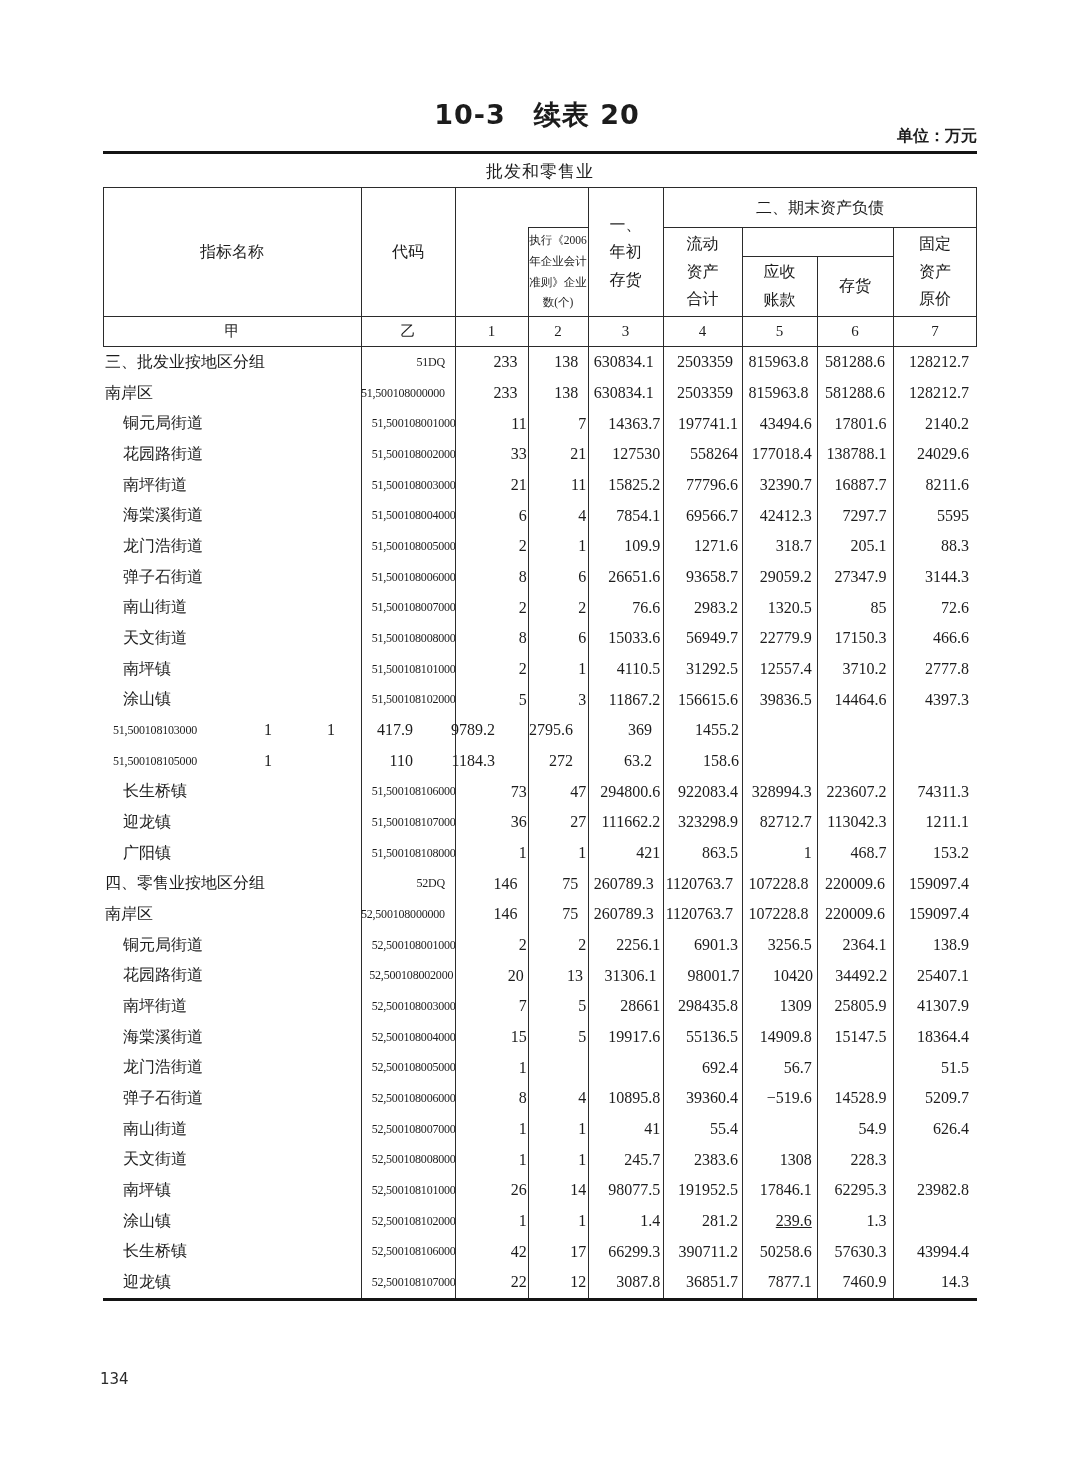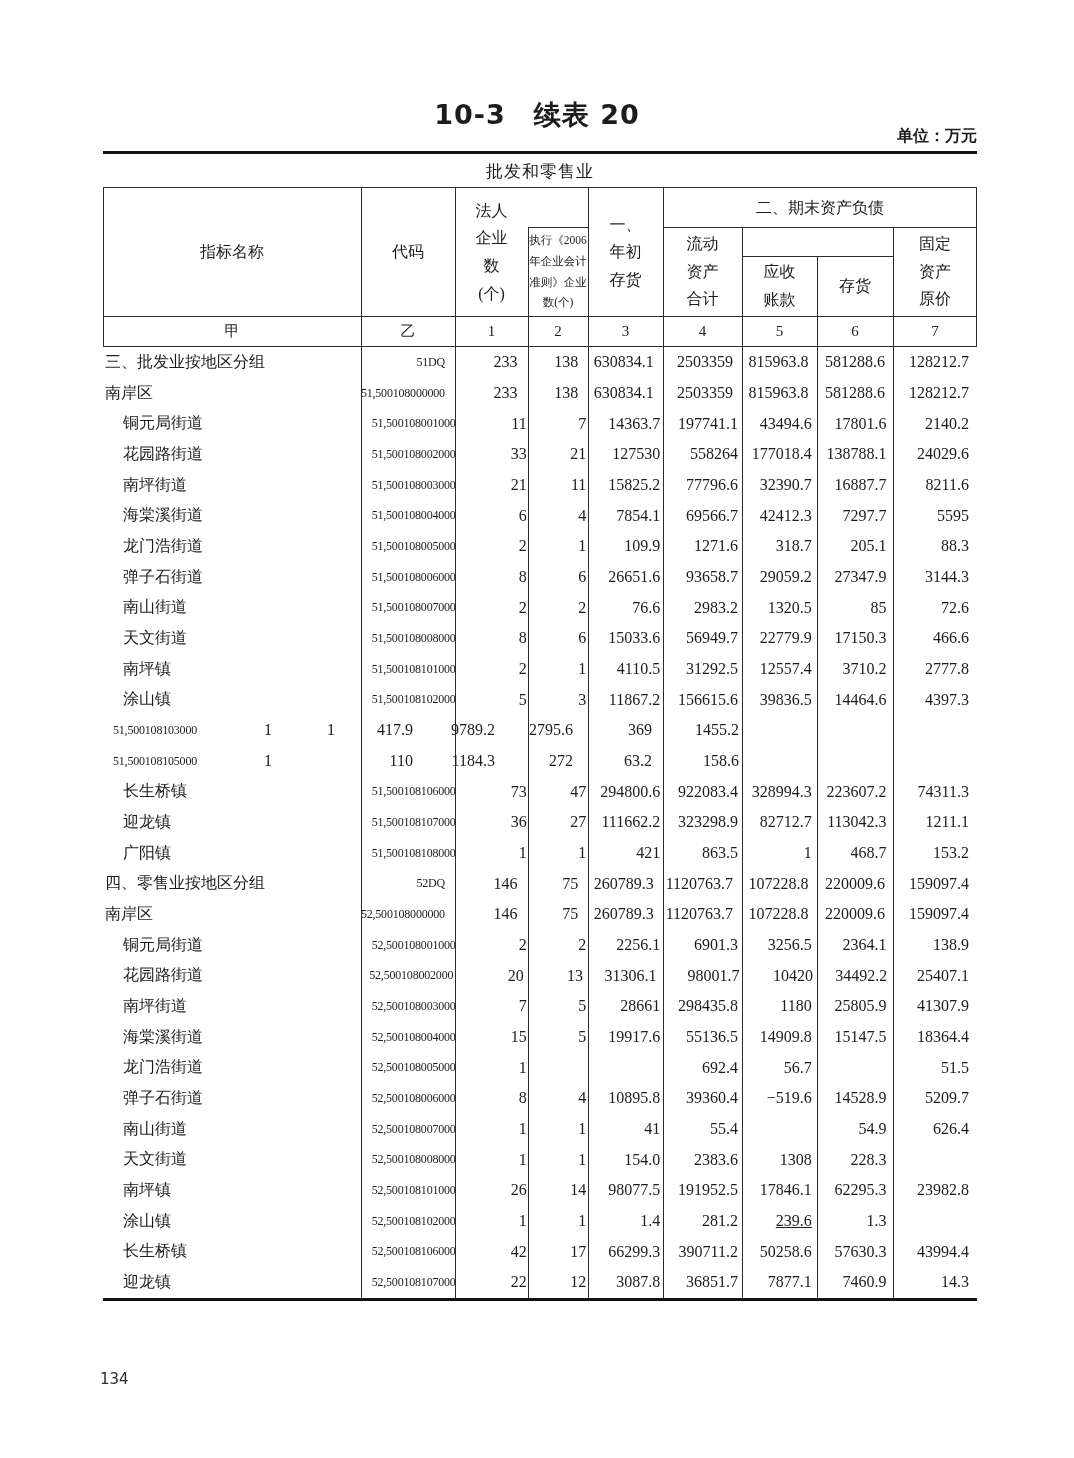--- a/index.html
+++ b/index.html
@@ -87,24 +87,20 @@
   <div class="vline" style="left:455px;top:187px;height:1112px;"></div>
   <div class="vline" style="left:528px;top:227px;height:1072px;"></div>
   <div class="vline" style="left:588px;top:187px;height:1112px;"></div>
   <div class="vline" style="left:663px;top:187px;height:1112px;"></div>
   <div class="vline" style="left:742px;top:227px;height:1072px;"></div>
   <div class="vline" style="left:817px;top:256px;height:1043px;"></div>
   <div class="vline" style="left:893px;top:227px;height:1072px;"></div>
 
   <div class="hcell oneline" style="left:103px;top:188px;width:258px;height:128px;">指标名称</div>
   <div class="hcell oneline" style="left:361px;top:188px;width:94px;height:128px;">代码</div>
-  <div class="hcell" style="left:455px;top:188px;width:73px;height:128px;">法人
-企业
-数
-(个)</div>
   <div class="hcell small" style="left:528px;top:227px;width:60px;height:89px;">执行《2006
 年企业会计
 准则》企业
 数(个)</div>
   <div class="hcell" style="left:588px;top:188px;width:75px;height:128px;">一、
 年初
 存货</div>
   <div class="hcell oneline" style="left:663px;top:188px;width:314px;height:39px;">二、期末资产负债</div>
   <div class="hcell" style="left:663px;top:227px;width:79px;height:89px;">流动
 资产
@@ -356,21 +352,21 @@
         <div class="cell num" style="width: 76px;">34492.2</div>
         <div class="cell num last" style="width: 84px;">25407.1</div>
       </div>
       <div class="data-row">
         <div class="cell name indent1" style="width: 258px;">南坪街道</div>
         <div class="cell code" style="width: 94px;">52,500108003000</div>
         <div class="cell num" style="width: 73px;">7</div>
         <div class="cell num" style="width: 60px;">5</div>
         <div class="cell num" style="width: 75px;">28661</div>
         <div class="cell num" style="width: 79px;">298435.8</div>
-        <div class="cell num" style="width: 75px;">1180</div>
+        <div class="cell num" style="width: 75px;">1309</div>
         <div class="cell num" style="width: 76px;">25805.9</div>
         <div class="cell num last" style="width: 84px;">41307.9</div>
       </div>
       <div class="data-row">
         <div class="cell name indent1" style="width: 258px;">海棠溪街道</div>
         <div class="cell code" style="width: 94px;">52,500108004000</div>
         <div class="cell num" style="width: 73px;">15</div>
         <div class="cell num" style="width: 60px;">5</div>
         <div class="cell num" style="width: 75px;">19917.6</div>
         <div class="cell num" style="width: 79px;">55136.5</div>
@@ -409,21 +405,21 @@
         <div class="cell num" style="width: 79px;">55.4</div>
         <div class="cell num" style="width: 75px;"></div>
         <div class="cell num" style="width: 76px;">54.9</div>
         <div class="cell num last" style="width: 84px;">626.4</div>
       </div>
       <div class="data-row">
         <div class="cell name indent1" style="width: 258px;">天文街道</div>
         <div class="cell code" style="width: 94px;">52,500108008000</div>
         <div class="cell num" style="width: 73px;">1</div>
         <div class="cell num" style="width: 60px;">1</div>
-        <div class="cell num" style="width: 75px;">154.0</div>
+        <div class="cell num" style="width: 75px;">245.7</div>
         <div class="cell num" style="width: 79px;">2383.6</div>
         <div class="cell num" style="width: 75px;">1308</div>
         <div class="cell num" style="width: 76px;">228.3</div>
         <div class="cell num last" style="width: 84px;"></div>
       </div>
       <div class="data-row">
         <div class="cell name indent1" style="width: 258px;">南坪镇</div>
         <div class="cell code" style="width: 94px;">52,500108101000</div>
         <div class="cell num" style="width: 73px;">26</div>
         <div class="cell num" style="width: 60px;">14</div>

